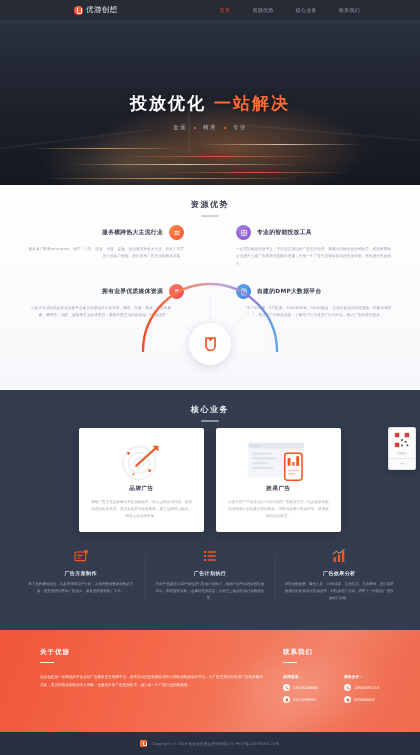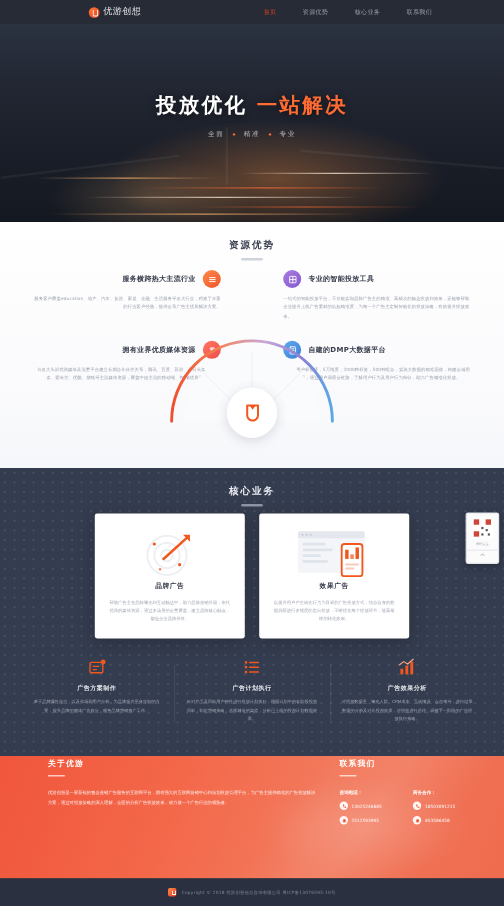--- a/index.html
+++ b/index.html
@@ -38,21 +38,21 @@
       radial-gradient(ellipse 200px 70px at 55% 78%, rgba(255,150,70,.35), rgba(255,120,40,0) 70%),
       radial-gradient(ellipse 120px 50px at 30% 88%, rgba(255,190,120,.22), rgba(0,0,0,0) 70%),
       linear-gradient(180deg,#2b3240 0%,#222733 30%,#1b1f29 62%,#141820 100%);
     overflow:hidden;
   }
   .streak { position:absolute; height:1px; border-radius:1px; opacity:.75;
     background:linear-gradient(90deg,rgba(255,180,110,0),#ffb46e,rgba(255,180,110,0)); }
   .streak.r { background:linear-gradient(90deg,rgba(255,90,50,0),#ff6a33,rgba(255,90,50,0)); }
   .streak.w { background:linear-gradient(90deg,rgba(255,240,220,0),#fff0dc,rgba(255,240,220,0)); }
   .bridge { position:absolute; background:rgba(255,255,255,.05); }
-  .hero-inner { position:absolute; left:0; top:0; width:420px; height:165px;
+  .hero-inner { position:absolute; left:0; top:16px; width:420px; height:165px;
     display:flex; flex-direction:column; align-items:center; justify-content:center;
     padding-bottom:14px; }
   .hero-title { font-size:17px; font-weight:bold; color:#ffffff; letter-spacing:2px;
     text-shadow:0 1px 6px rgba(0,0,0,.6); white-space:nowrap; }
   .hero-title .accent { color:#ff6b33; }
   .hero-sub { margin-top:9px; display:flex; align-items:center; gap:7px;
     font-size:5.5px; color:#b9bcc4; letter-spacing:1.4px; }
   .hero-sub .dot { width:2px; height:2px; background:#ff6b33; border-radius:50%; }
 
   
@@ -131,21 +131,21 @@
 
   
   .footer { position:absolute; top:630px; left:0; width:420px; height:102px;
     background:linear-gradient(110deg,#f0563c 0%,#f4684a 35%,#f2795c 62%,#ef6b4e 100%);
     overflow:hidden; }
   .footer::after{ content:""; position:absolute; inset:0;
     background:
       linear-gradient(125deg, rgba(255,255,255,0) 55%, rgba(255,255,255,.10) 70%, rgba(255,255,255,0) 85%),
       radial-gradient(ellipse 130px 60px at 72% 58%, rgba(255,255,255,.13), rgba(255,255,255,0) 70%);
     pointer-events:none; }
-  .foot-inner { position:relative; z-index:2; display:flex; padding:2px 40px 0; }
+  .foot-inner { position:relative; z-index:2; display:flex; padding:18px 40px 0; }
   .foot-col.about { width:225px; }
   .foot-col.contact { width:auto; margin-left:18px; }
   .foot-h { font-size:6.5px; font-weight:bold; color:#fff; letter-spacing:1px; }
   .foot-rule { width:14px; height:1.4px; background:rgba(255,255,255,.85); margin-top:5px; }
   .foot-p { font-size:3.6px; line-height:2.15; color:rgba(255,255,255,.88); margin-top:11px; }
   .contact-grid { display:flex; gap:26px; margin-top:11px; }
   .cg-col { }
   .cg-label { font-size:3.8px; color:#fff; font-weight:bold; margin-bottom:5px; }
   .cg-row { display:flex; align-items:center; gap:3px; margin-bottom:5px; }
   .cg-ic { width:7px; height:7px; border-radius:50%; background:rgba(255,255,255,.92);

